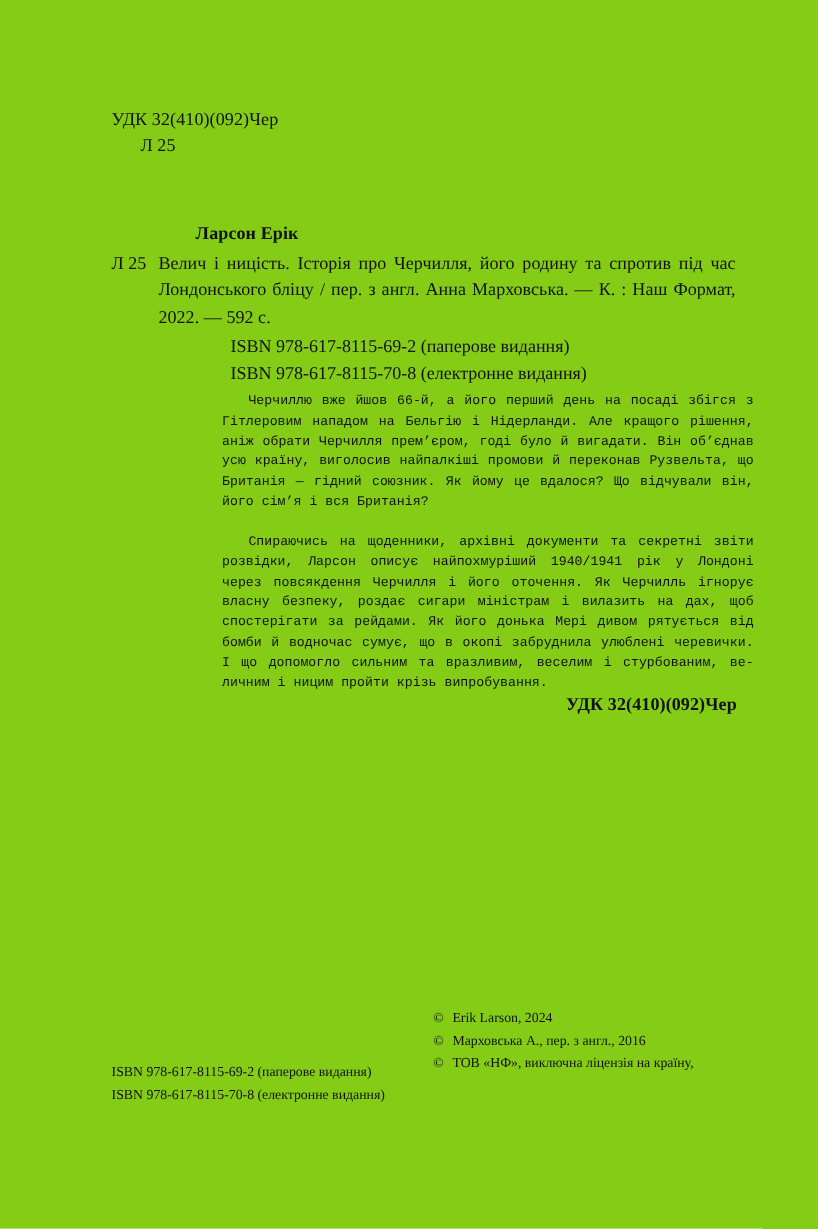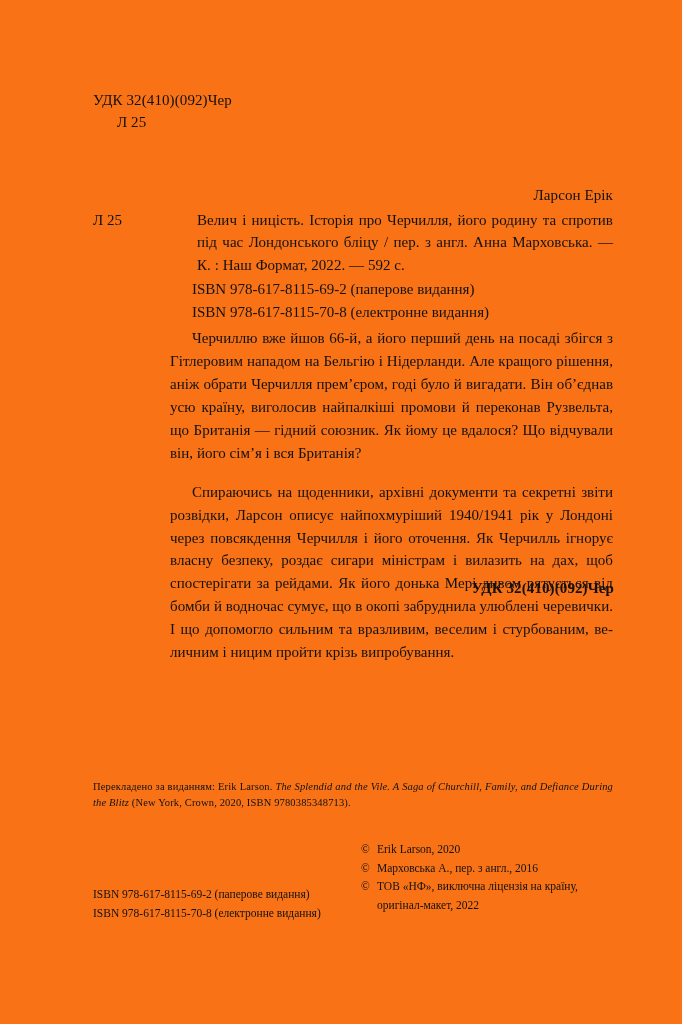--- a/index.html
+++ b/index.html
@@ -14,21 +14,21 @@
     font-family: "Liberation Serif", "DejaVu Serif", serif;
     color: #111111;
     -webkit-font-smoothing: antialiased;
   }
 
   .page {
     position: absolute;
     inset: 0;
     width: 682px;
     height: 1024px;
-    background: #f97316;
+    background: #84cc16;
     overflow: hidden;
   }
 
   
   .udk-top {
     position: absolute;
     left: 93px;
     top: 90px;
     font-size: 15px;
     line-height: 1.45;
@@ -41,40 +41,39 @@
   }
 
   
   .biblio {
     position: absolute;
     left: 93px;
     top: 184px;
     width: 520px;
   }
   .biblio-author {
-    margin-left: 24px;
-    font-weight: normal;
+    margin-left: 70px;
+    font-weight: bold;
     font-size: 15px;
     line-height: 1.5;
     letter-spacing: 0.1px;
-    text-align: right;
   }
   .biblio-body {
     position: relative;
     margin-top: 2px;
   }
   .cutter-mark {
     position: absolute;
     left: 0;
     top: 0;
     font-size: 15px;
     line-height: 1.52;
   }
   .biblio-desc {
-    margin-left: 104px;
+    margin-left: 39px;
     font-size: 15px;
     line-height: 1.52;
     text-align: justify;
     text-indent: 0;
     hyphens: manual;
     letter-spacing: 0.05px;
   }
   .biblio-isbn {
     margin-left: 77px;
     margin-top: 1px;
@@ -82,27 +81,28 @@
     line-height: 1.52;
   }
   .biblio-isbn .isbn-line {
     display: block;
     text-indent: 22px;
   }
 
   
   .annotation {
     position: absolute;
-    left: 170px;
+    left: 185px;
     top: 327px;
     width: 443px;
-    font-size: 15px;
+    font-size: 11px;
     line-height: 1.53;
     text-align: justify;
     letter-spacing: 0.02px;
+    font-family: Liberation Mono, monospace;
   }
   .annotation p {
     margin: 0;
     text-indent: 22px;
   }
   .annotation p + p { margin-top: 16px; }
 
   
   .udk-bottom {
     position: absolute;
@@ -191,45 +191,41 @@
     </div>
   </div>
 
   <div class="annotation">
     <p>Черчиллю вже йшов 66-й, а його перший день на посаді збігся з Гіт­леровим нападом на Бельгію і Нідерланди. Але кращого рішення, аніж обрати Черчилля прем’єром, годі було й вигадати. Він об’єднав усю країну, виголосив найпалкіші промови й переконав Рузвельта, що Британія — гідний союзник. Як йому це вдалося? Що відчували він, його сім’я і вся Британія?</p>
     <p>Спираючись на щоденники, архівні документи та секретні зві­ти розвідки, Ларсон описує найпохмуріший 1940/1941 рік у Лондоні через повсякдення Черчилля і його оточення. Як Черчилль ігнорує власну безпеку, роздає сигари міністрам і вилазить на дах, щоб спостерігати за рейдами. Як його донька Мері дивом рятується від бомби й водночас сумує, що в окопі забруднила улюблені черевички. І що допомогло сильним та вразливим, веселим і стурбованим, ве­личним і ницим пройти крізь випробування.</p>
   </div>
 
   <div class="udk-bottom">УДК 32(410)(092)Чер</div>
 
-  <div class="source-note">
-    <span>Перекладено за виданням: Erik Larson. </span><span class="title-italic">The Splendid and the Vile. A Saga of Churchill, Family, and Defiance During the Blitz</span><span> (New York, Crown, 2020, ISBN 9780385348713).</span>
-  </div>
 
   <div class="footer">
 
     <div class="footer-isbn">
       <span>ISBN 978-617-8115-69-2 (паперове видання)</span>
       <span>ISBN 978-617-8115-70-8 (електронне видання)</span>
     </div>
 
     <div class="footer-rights">
 
       <span class="rights-row">
         <span class="mark">©</span>
-        <span>Erik Larson, 2020</span>
+        <span>Erik Larson, 2024</span>
       </span>
 
       <span class="rights-row">
         <span class="mark">©</span>
         <span>Марховська А., пер. з англ., 2016</span>
       </span>
 
       <span class="rights-row">
         <span class="mark">©</span>
         <span>ТОВ «НФ», виключна ліцензія на країну,</span>
-        <span class="cont">оригінал-макет, 2022</span>
       </span>
     </div>
 
   </div>
 
 </div>
 
 </body></html>

